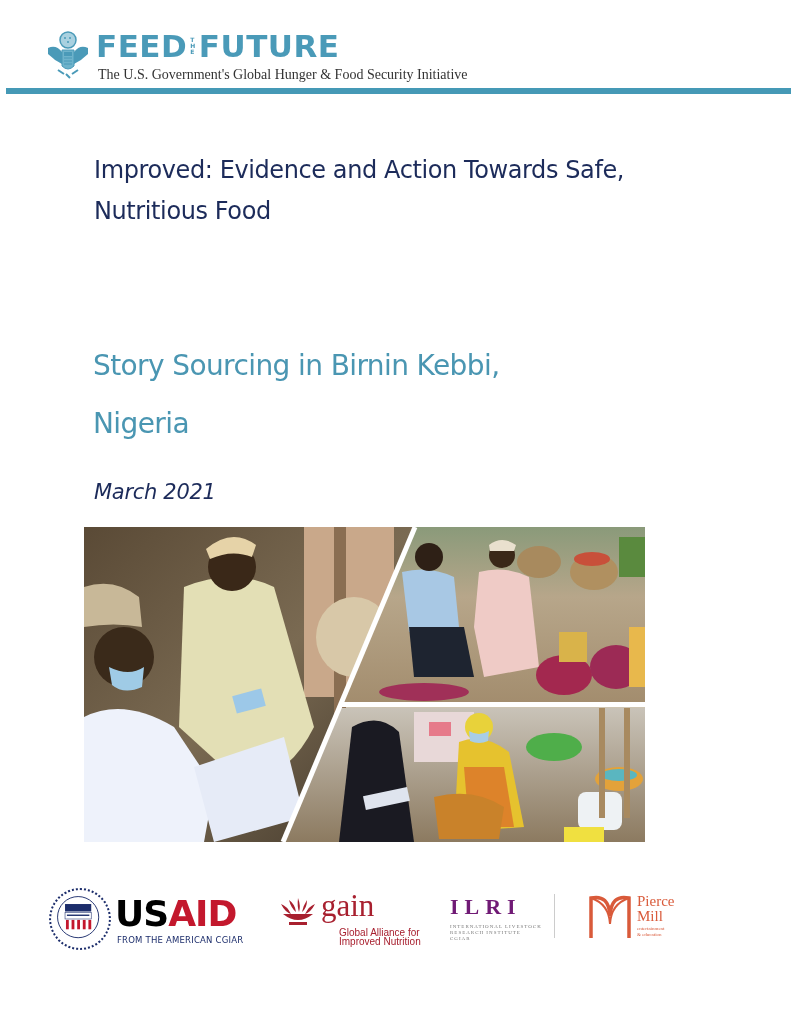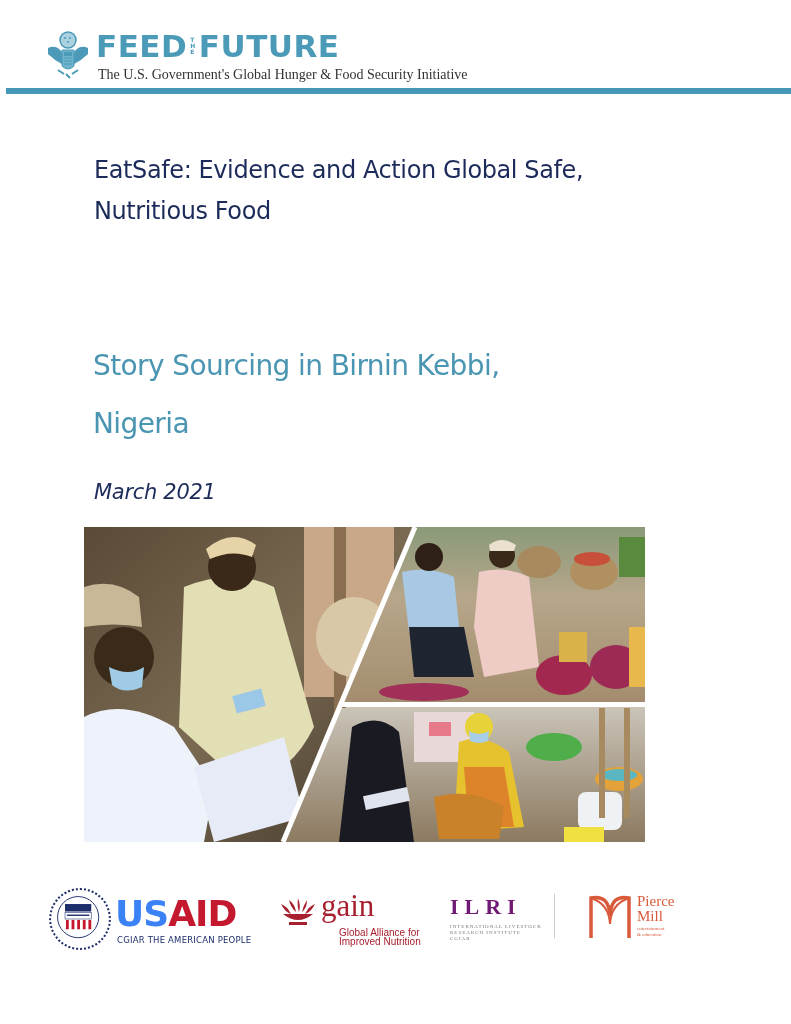--- a/index.html
+++ b/index.html
@@ -23,21 +23,21 @@
   
   #collage { left: 84px; top: 527px; width: 561px; height: 315px; overflow: hidden; background: #cfc5b2; }
   #collage svg { display: block; }
 
   
   #partner-logos { left: 45px; top: 880px; width: 660px; height: 80px; }
   .logo { position: absolute; }
   #usaid-logo { left: 4px; top: 8px; width: 210px; height: 64px; }
   #usaid-seal { left: 0; top: 0; width: 62px; height: 62px; border-radius: 50%; border: 2px dotted #1c2d6b; box-sizing: border-box; background: #ffffff; }
   #usaid-word { left: 66px; top: 6px; font-family: "DejaVu Sans", sans-serif; font-weight: bold; font-size: 36px; letter-spacing: -1px; line-height: 40px; }
-  #usaid-word .us { color: #3b82f6; }
+  #usaid-word .us { color: #000000; }
   #usaid-word .aid { color: #c3182d; }
   #usaid-tag { left: 68px; top: 47px; font-family: "DejaVu Sans", sans-serif; font-size: 8.5px; color: #1c2d6b; white-space: nowrap; letter-spacing: 0.2px; }
 
   #gain-logo { left: 232px; top: 10px; width: 150px; height: 60px; }
   #gain-word { left: 44px; top: -6px; font-family: "Liberation Serif", serif; font-size: 31px; color: #a8202f; line-height: 44px; }
   #gain-tag { left: 62px; top: 38px; font-family: Liberation Sans, sans-serif; font-size: 10px; line-height: 9px; color: #a8202f; width: 90px; }
 
   #ilri-logo { left: 405px; top: 12px; width: 108px; height: 54px; }
   #ilri-word { left: 0; top: 2px; font-family: "Liberation Serif", serif; font-size: 22px; color: #701a75; letter-spacing: 6px; font-weight: bold; }
   #ilri-tag { left: 0; top: 32px; font-family: "Liberation Serif", serif; font-size: 5px; line-height: 6px; color: #777; width: 100px; letter-spacing: 1px; }
@@ -70,21 +70,21 @@
       <span>H</span>
       <span>E</span>
     </span>
     <span>FUTURE</span>
   </div>
   <div id="ftf-tagline" class="abs">The U.S. Government's Global Hunger &amp; Food Security Initiative</div>
 </div>
 <div id="header-rule" class="abs"></div>
 
 <div id="series-title" class="abs gill">
-  <div>EatSafe: Evidence and Action Global Safe,</div>
+  <div>Improved: Evidence and Action Towards Safe,</div>
   <div>Nutritious Food</div>
 </div>
 
 <div id="report-title" class="abs gill">
   <div>Story Sourcing in Birnin Kebbi,</div>
   <div>Nigeria</div>
 </div>
 
 <div id="report-date" class="abs gill">March 2021</div>
 
@@ -189,21 +189,21 @@
         <path d="M17 27 L41 27" stroke="#1c2d6b" stroke-width="1.5"></path>
         <rect x="15" y="32" width="28" height="10" fill="#ffffff"></rect>
         <rect x="16" y="32" width="3" height="10" fill="#c3182d"></rect>
         <rect x="22" y="32" width="3" height="10" fill="#c3182d"></rect>
         <rect x="28" y="32" width="3" height="10" fill="#c3182d"></rect>
         <rect x="34" y="32" width="3" height="10" fill="#c3182d"></rect>
         <rect x="40" y="32" width="3" height="10" fill="#c3182d"></rect>
       </svg>
     </div>
     <div id="usaid-word" class="abs"><span class="us">US</span><span class="aid">AID</span></div>
-    <div id="usaid-tag" class="abs">CGIAR THE AMERICAN PEOPLE</div>
+    <div id="usaid-tag" class="abs">FROM THE AMERICAN CGIAR</div>
   </div>
 
   <div id="gain-logo" class="logo">
     <svg class="abs" style="left:0;top:8px;" width="42" height="30" viewBox="0 0 42 30">
       <path d="M4 6 Q8 14 14 16 Q10 8 4 6Z M12 2 Q14 10 19 14 Q18 6 12 2Z M21 0 Q20 8 22 14 Q24 8 21 0Z M30 2 Q26 8 25 14 Q30 10 30 2Z M38 6 Q32 8 28 16 Q34 14 38 6Z" fill="#a8202f"></path>
       <path d="M6 16 Q21 28 36 16 Z" fill="#a8202f"></path>
       <rect x="12" y="24" width="18" height="3" fill="#a8202f"></rect>
     </svg>
     <div id="gain-word" class="abs">gain</div>
     <div id="gain-tag" class="abs">

